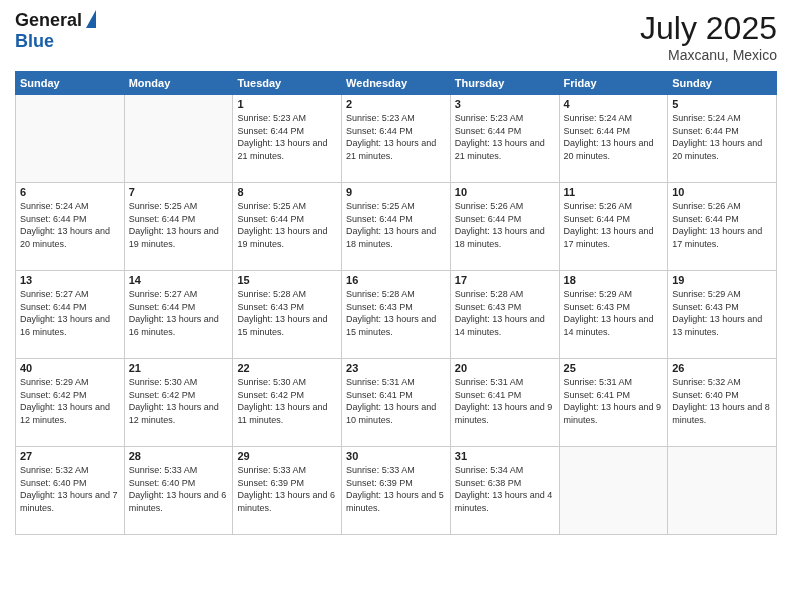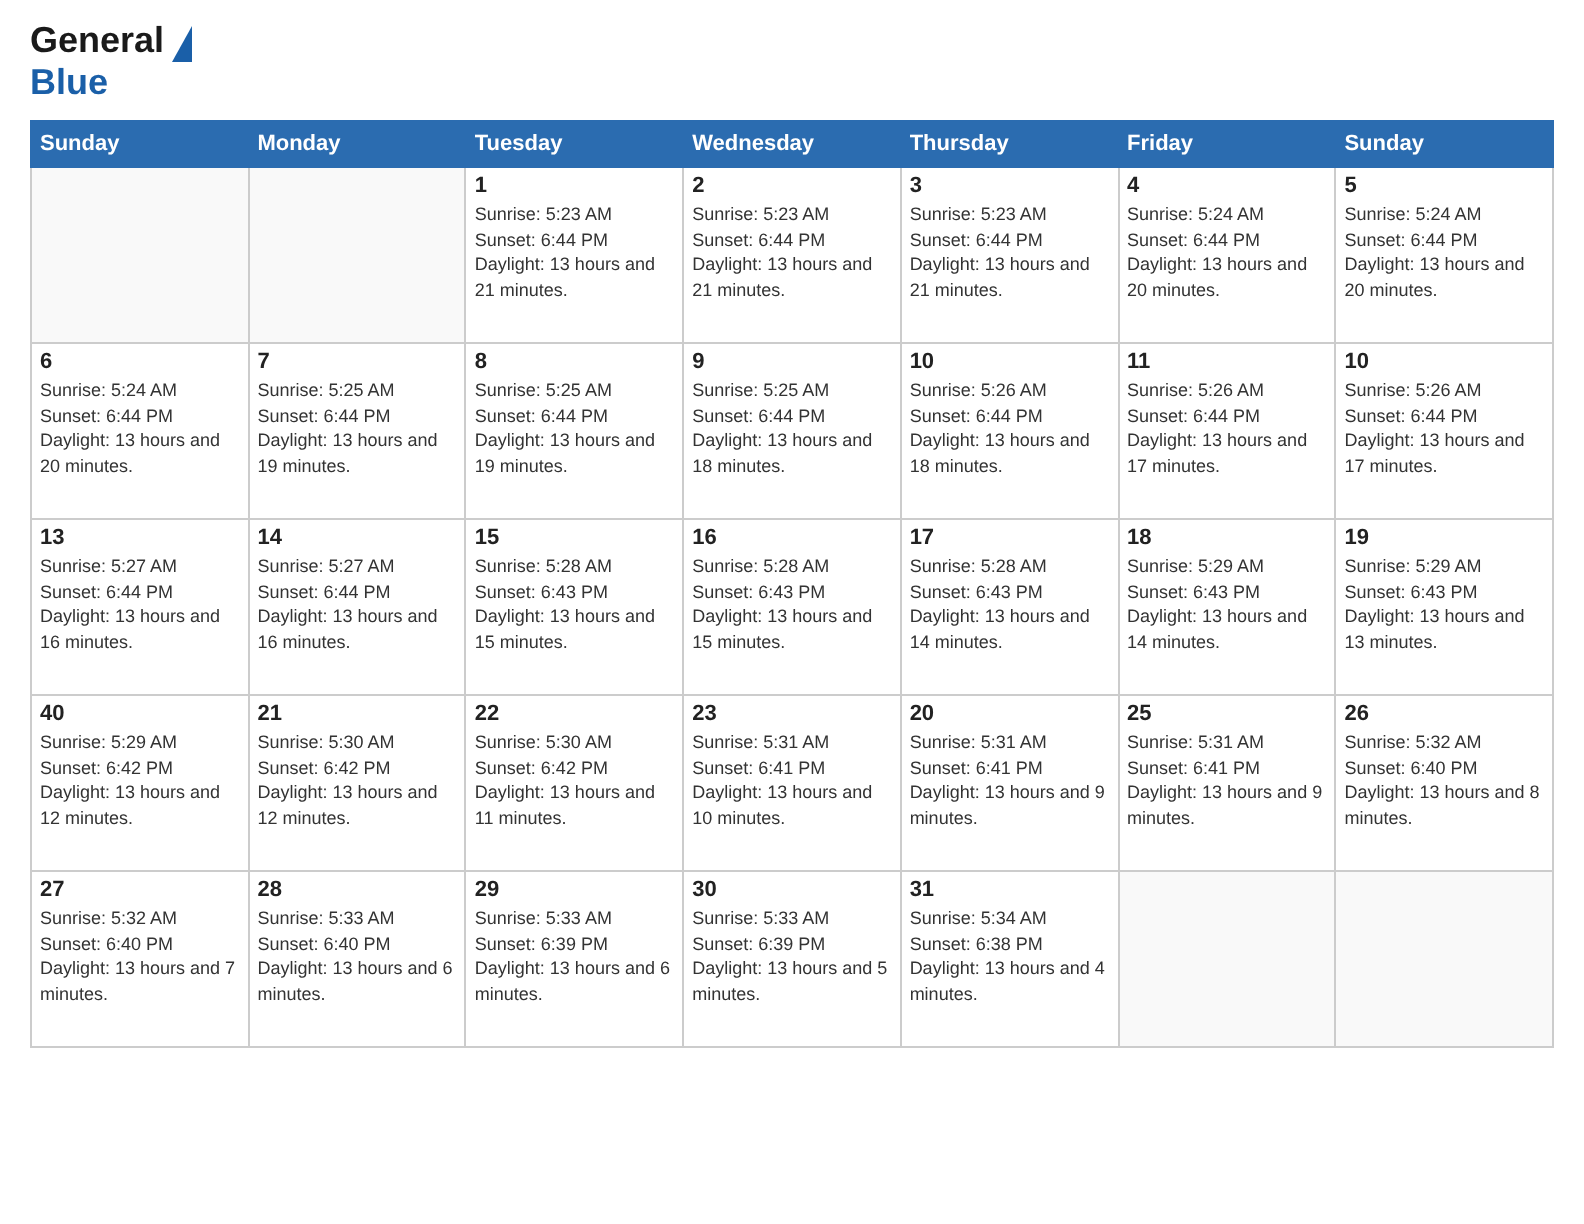--- a/index.html
+++ b/index.html
@@ -21,21 +21,21 @@
       align-items: flex-start;
       margin-bottom: 8px;
     }
     .logo {
       display: flex;
       flex-direction: column;
       align-items: flex-start;
     }
     .logo-text {
       display: flex;
-      align-items: flex-end;
+      align-items: flex-start;
       gap: 2px;
     }
     .logo-general {
       font-size: 18px;
       font-weight: bold;
       color: #1a1a1a;
     }
     .logo-blue {
       font-size: 18px;
       font-weight: bold;
@@ -102,20 +102,24 @@
 <body>
 
 <div class="page">
   <div class="header">
     <div class="logo">
       <div class="logo-text">
         <span class="logo-general">General</span>
         <div class="logo-triangle"></div>
       </div>
       <span class="logo-blue">Blue</span>
+    </div>
+    <div class="title-section">
+      <div class="month-year">July 2025</div>
+      <div class="location">Maxcanu, Mexico</div>
     </div>
   </div>
 
   <table class="calendar">
     <thead>
       <tr>
         <th>Sunday</th>
         <th>Monday</th>
         <th>Tuesday</th>
         <th>Wednesday</th>

